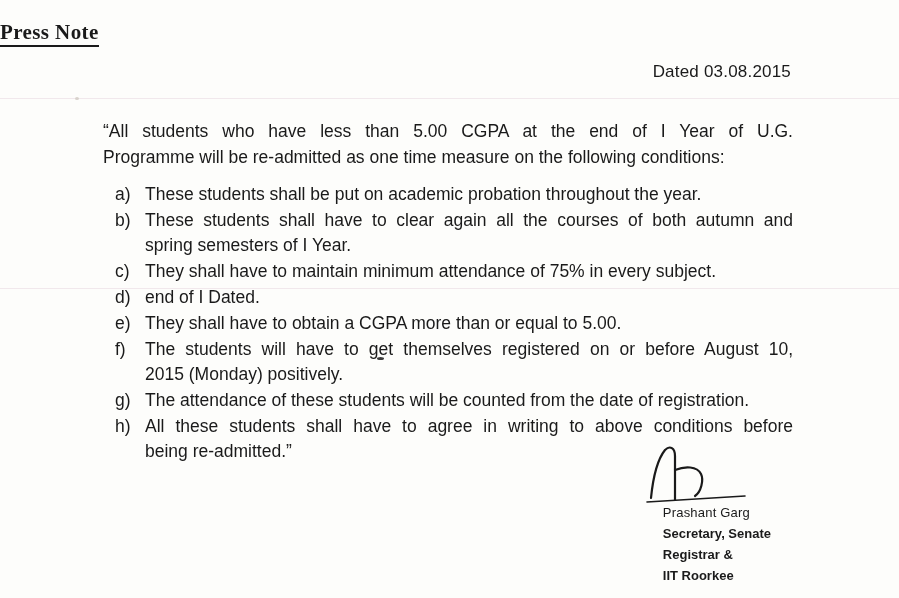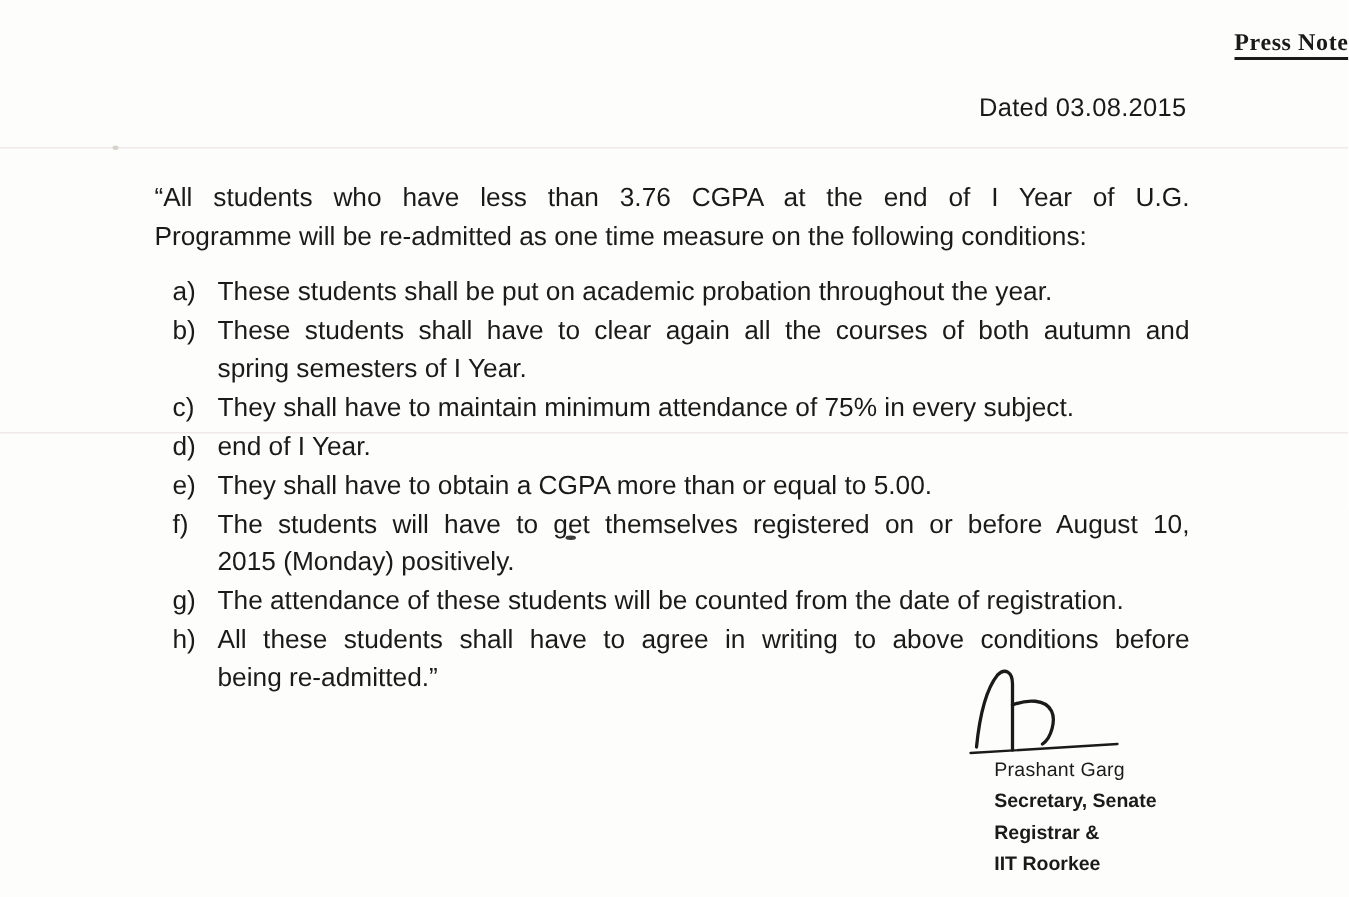--- a/index.html
+++ b/index.html
@@ -34,23 +34,23 @@
     border-radius: 50%;
   }
   .scan-speck.s1 { left: 75px; top: 97px; width: 4px; height: 3px; }
   .scan-speck.s2 { left: 377px; top: 357px; width: 7px; height: 3px; background: #3b3b3b; }
 
   .title {
     position: absolute;
     top: 20px;
     left: 0;
     width: 100%;
-    text-align: right;
+    text-align: left;
     font-family: "Liberation Serif", serif;
-    font-size: 16px;
+    font-size: 21px;
     font-weight: bold;
     letter-spacing: .4px;
   }
   .title span {
     border-bottom: 2px solid #1a1a1a;
     padding-bottom: 1px;
   }
 
   .dated {
     position: absolute;
@@ -142,21 +142,21 @@
   <div class="scan-speck s1"></div>
   <div class="scan-speck s2"></div>
 
   <div class="title">
     <span>Press Note</span>
   </div>
 
   <div class="dated">Dated 03.08.2015</div>
 
   <div class="intro">
-    <span class="ln">“All students who have less than 3.76 CGPA at the end of I Year   of U.G.</span>
+    <span class="ln">“All students who have less than 5.00 CGPA at the end of I Year   of U.G.</span>
     <span class="ln last">Programme will be re-admitted as one time measure on the following conditions:</span>
   </div>
 
   <div class="clauses">
 
     <div class="clause">
       <div class="marker">a)</div>
       <div class="body">
         <span class="ln last">These students shall be put on academic probation throughout the year.</span>
       </div>
@@ -173,21 +173,21 @@
     <div class="clause">
       <div class="marker">c)</div>
       <div class="body">
         <span class="ln last">They shall have to maintain minimum attendance of 75% in every subject.</span>
       </div>
     </div>
 
     <div class="clause">
       <div class="marker">d)</div>
       <div class="body">
-        <span class="ln last">end of I Year.</span>
+        <span class="ln last">end of I Dated.</span>
       </div>
     </div>
 
     <div class="clause">
       <div class="marker">e)</div>
       <div class="body">
         <span class="ln last">They shall have to obtain a CGPA more than or equal to 5.00.</span>
       </div>
     </div>
 

